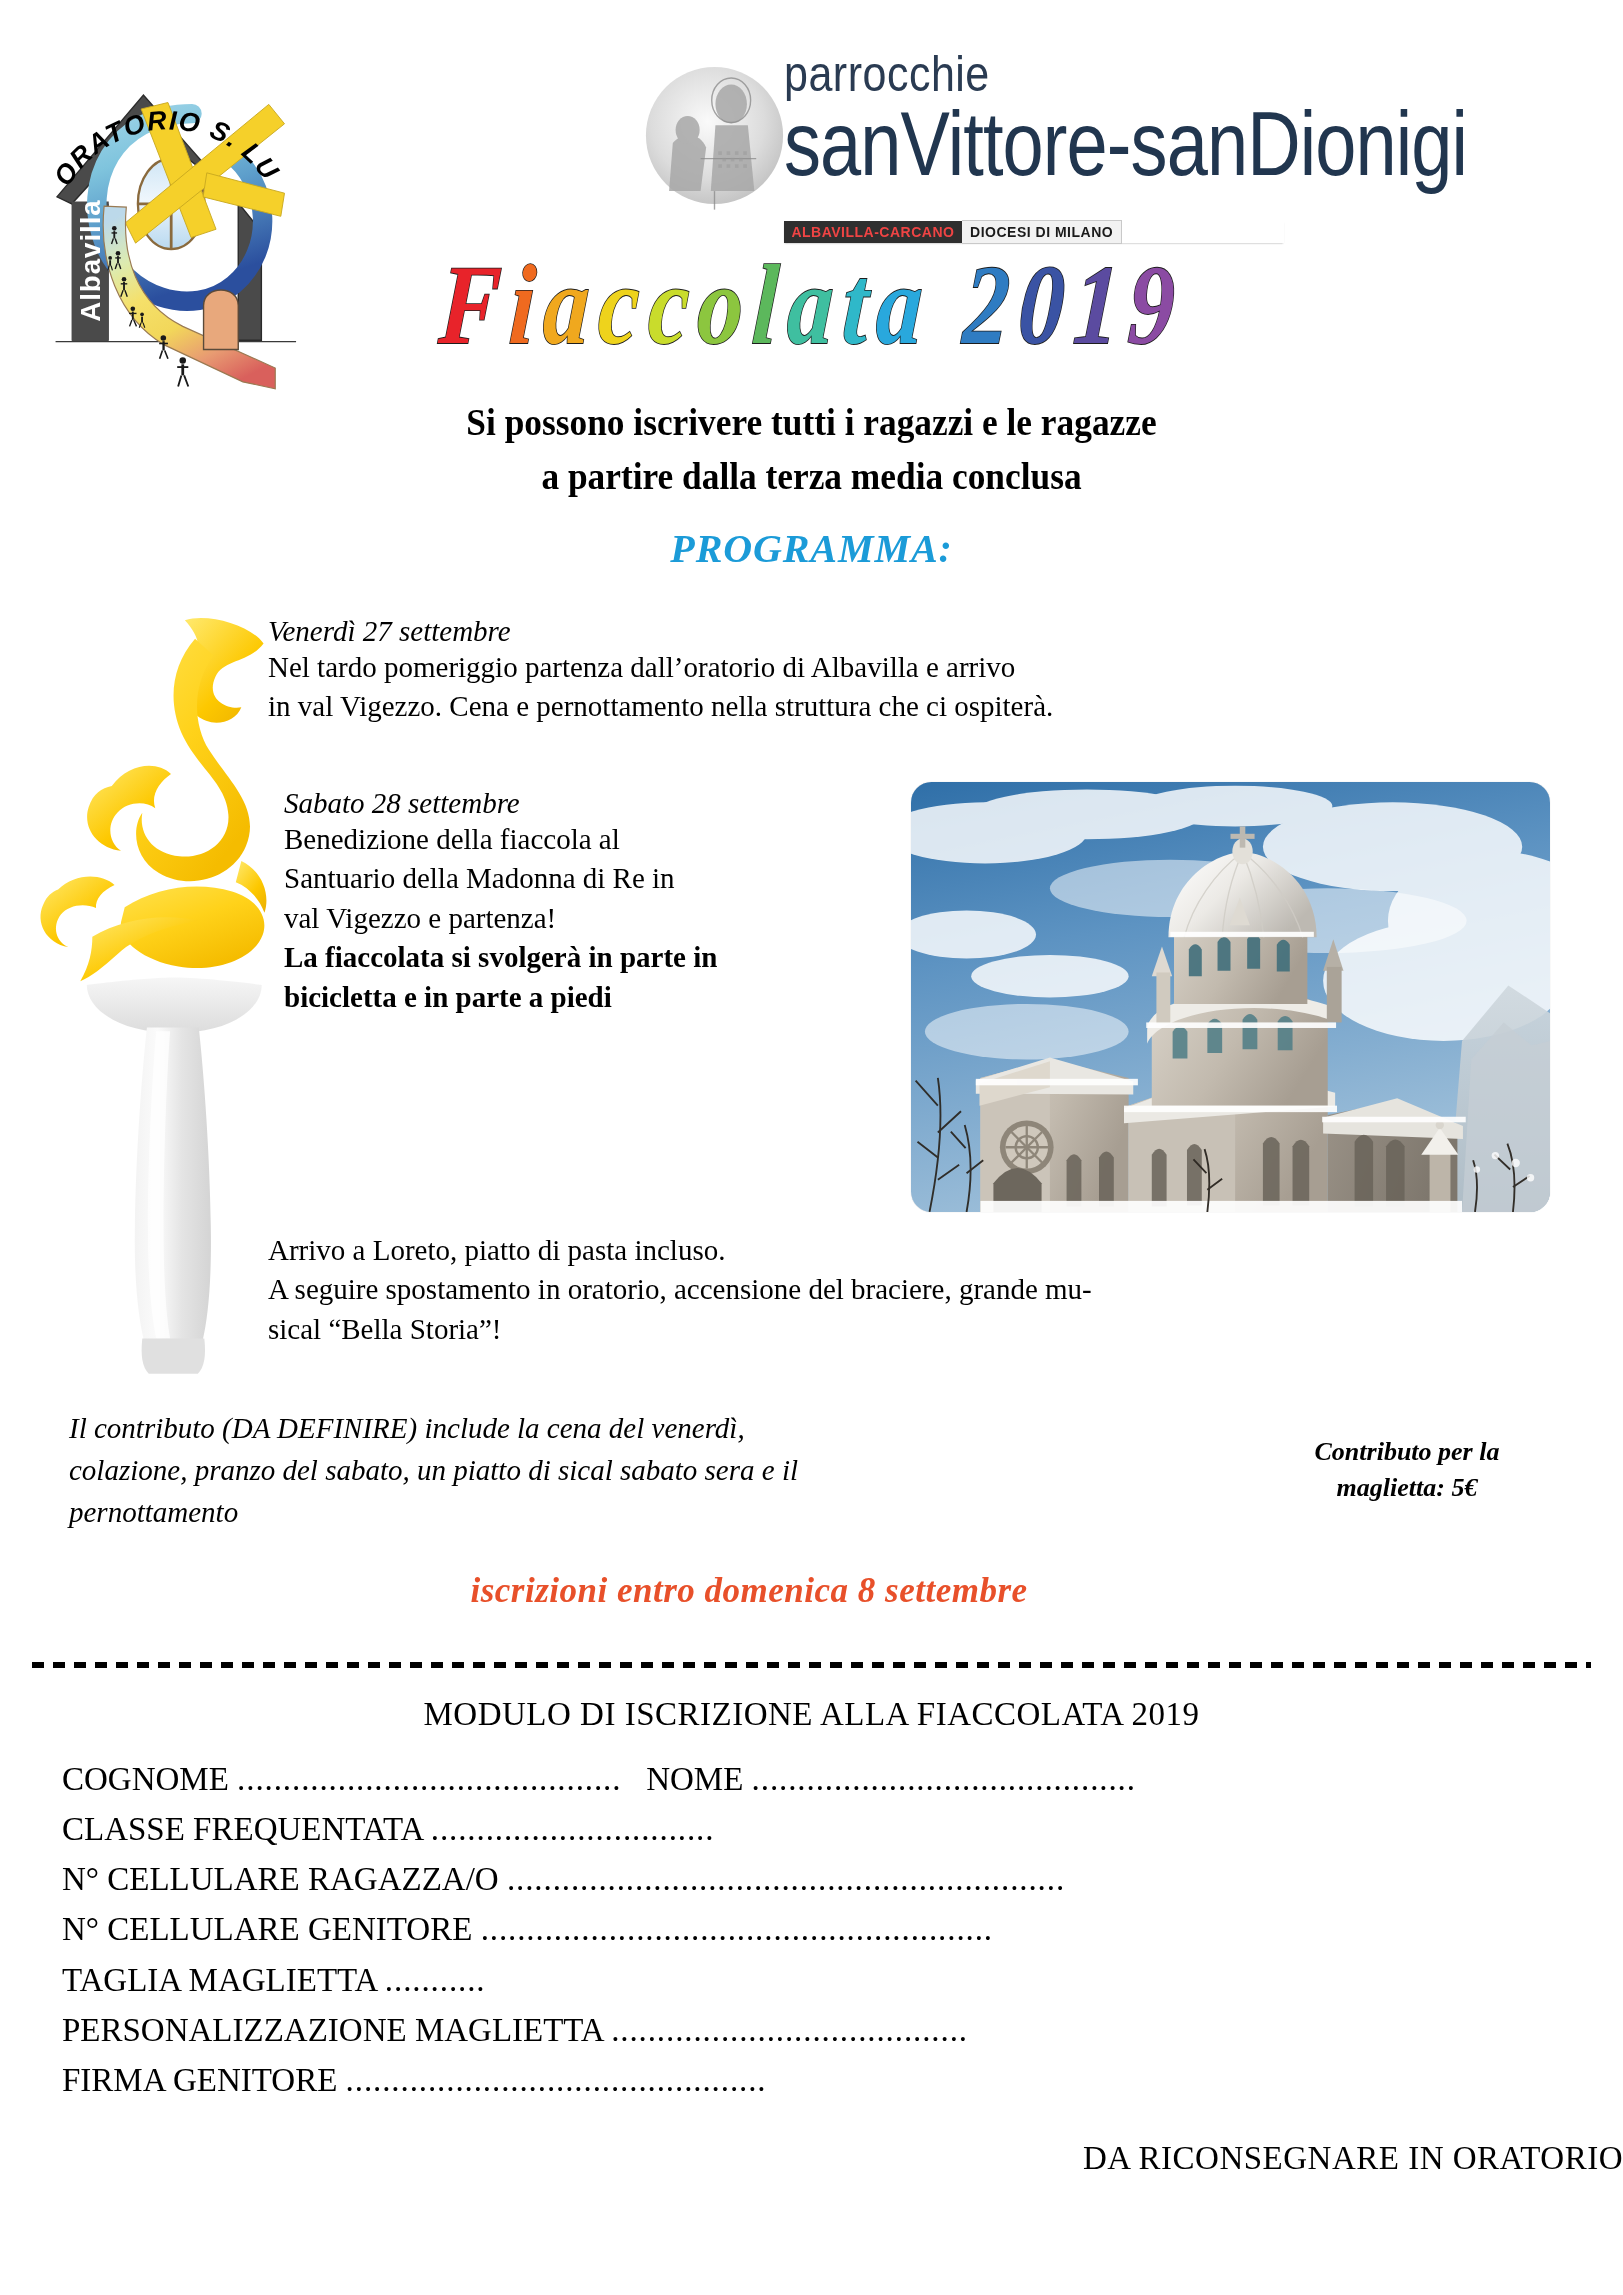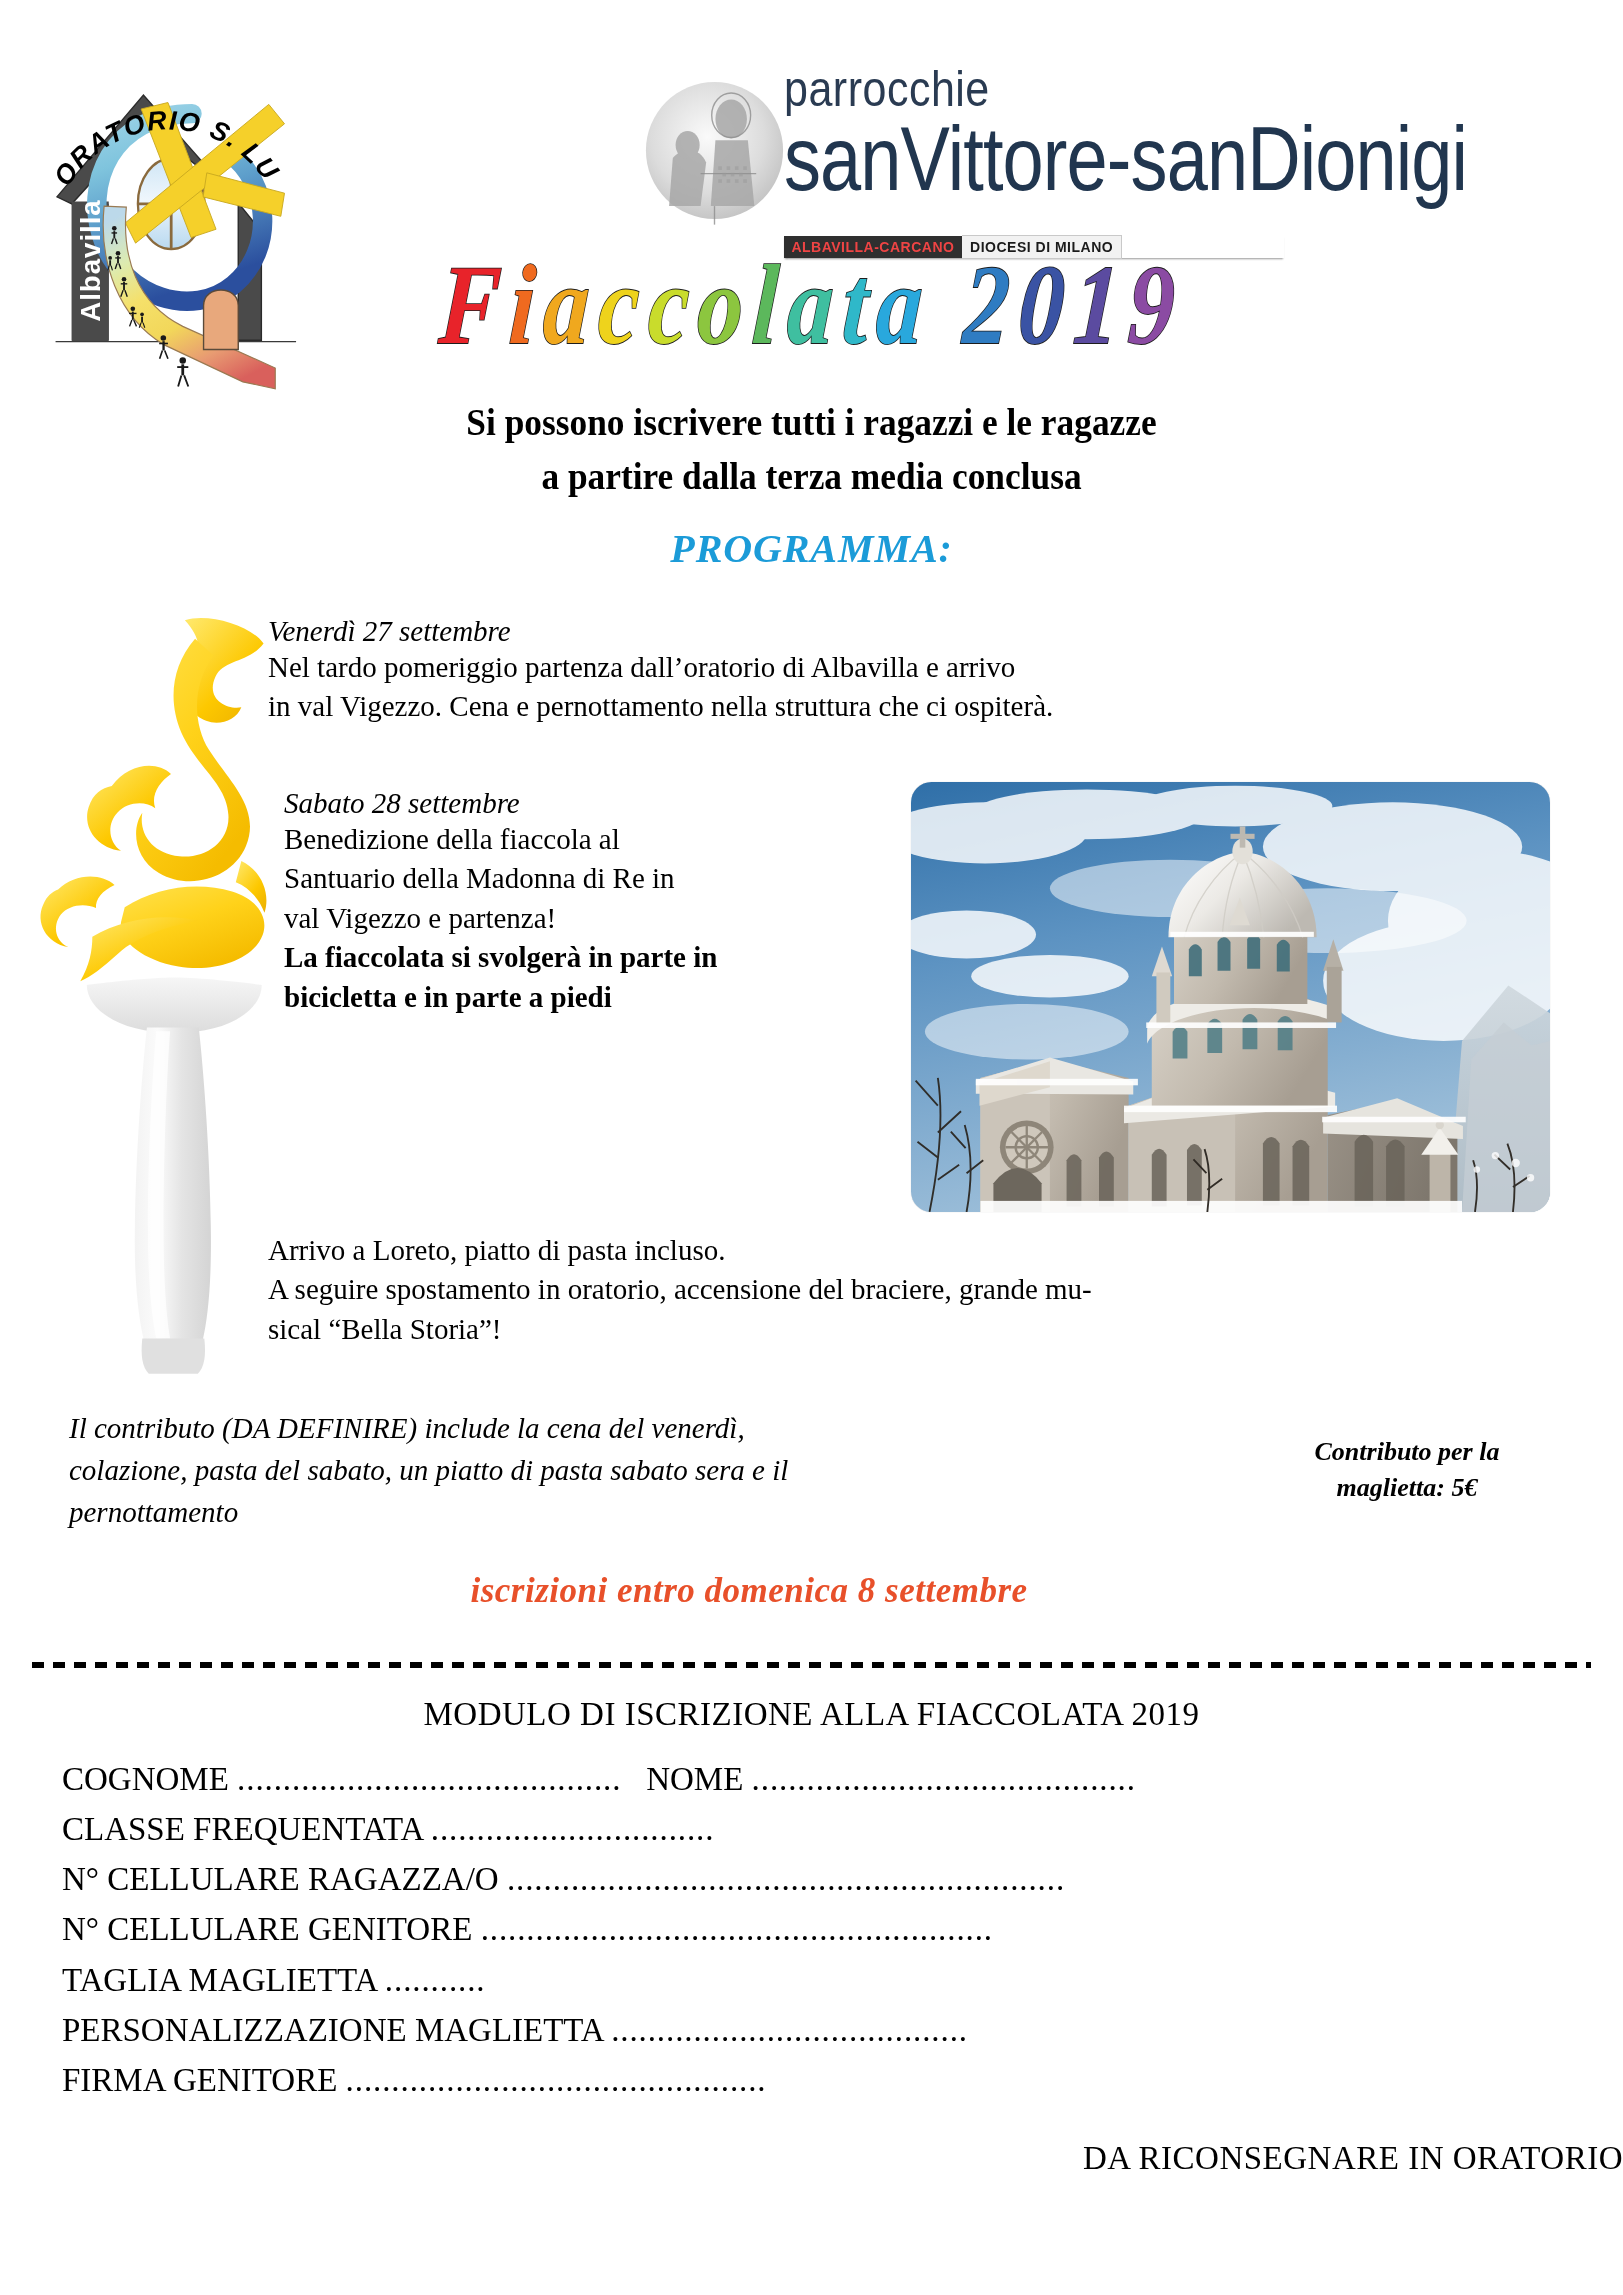--- a/index.html
+++ b/index.html
@@ -9,21 +9,21 @@
     font-family:"Liberation Serif","DejaVu Serif",serif;
     color:#000;
     position:relative;
     overflow:hidden;
   }
   .page{position:relative;width:1623px;height:2295px;}
   .abs{position:absolute;}
 
   
   #oratorio-logo{left:44px;top:44px;width:259px;height:352px;}
-  #parish-logo{left:645px;top:65px;width:916px;height:171px;text-decoration:underline;}
+  #parish-logo{left:645px;top:50px;width:916px;height:171px;text-decoration:underline;}
 
   .parish-wordmark{
     position:absolute;left:139px;top:0;width:777px;
   }
   .pw-parrocchie{
     font-family:"Liberation Sans","DejaVu Sans",sans-serif;
     font-size:43px;line-height:0.95;color:#2a3b52;
     letter-spacing:0.5px;font-weight:400;
     transform:scaleY(1.18);transform-origin:left top;
   }
@@ -513,21 +513,21 @@
   </div>
 
   <div class="abs" id="loreto-block">
     <div class="body-text">Arrivo a Loreto, piatto di pasta incluso.</div>
     <div class="body-text">A seguire spostamento in oratorio, accensione del braciere, grande mu-</div>
     <div class="body-text">sical “Bella Storia”!</div>
   </div>
 
   <div class="abs" id="contribution-note">
     <div>Il contributo (DA DEFINIRE) include la cena del venerdì,</div>
-    <div>colazione, pasta del sabato, un piatto di pasta sabato sera e il</div>
+    <div>colazione, pranzo del sabato, un piatto di sical sabato sera e il</div>
     <div>pernottamento</div>
   </div>
 
   <div class="abs" id="tshirt-note">
     <div>Contributo per la</div>
     <div>maglietta: 5€</div>
   </div>
 
   <div class="abs" id="deadline-line" style="color: rgb(232, 80, 42);">iscrizioni entro domenica 8 settembre</div>
 

